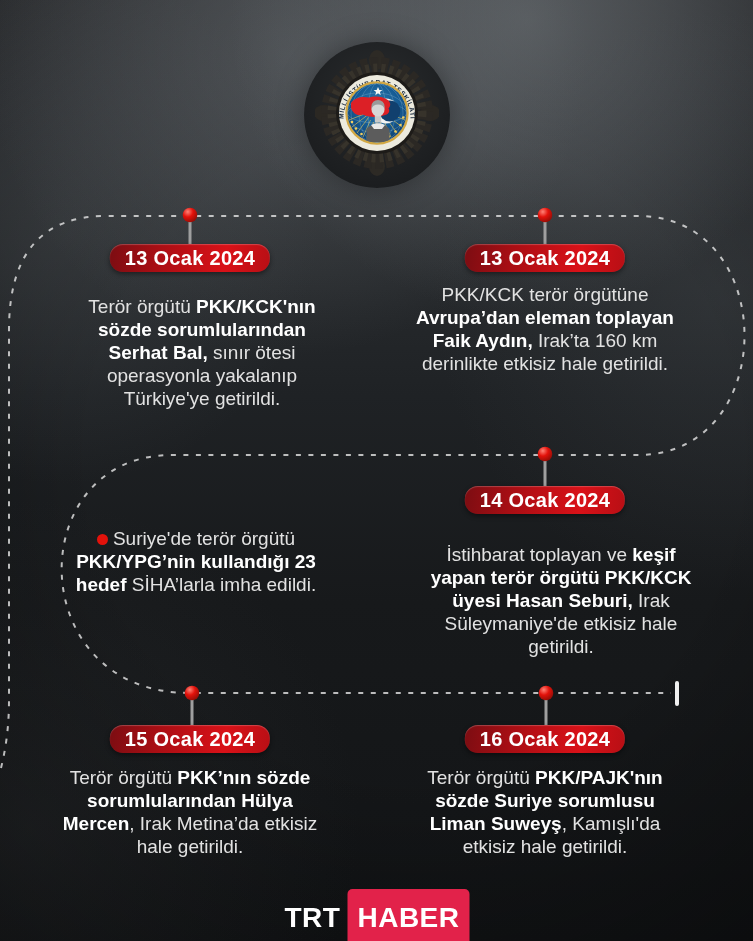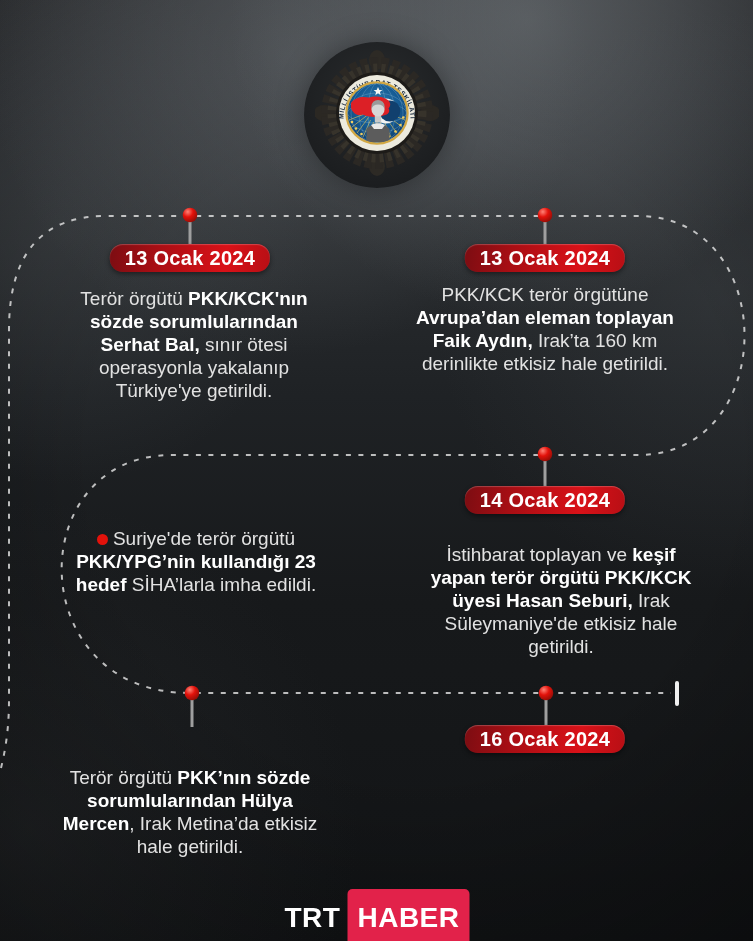--- a/index.html
+++ b/index.html
@@ -162,26 +162,28 @@
       <circle cx="545" cy="215" r="7.3"></circle>
       <circle cx="545" cy="454" r="7.3"></circle>
       <circle cx="192" cy="693" r="7.3"></circle>
       <circle cx="546" cy="693" r="7.3"></circle>
     </g>
   </svg>
 
   <div class="abs date-badge" style="left:190px;top:244px;">13 Ocak 2024</div>
   <div class="abs date-badge" style="left:545px;top:244px;">13 Ocak 2024</div>
   <div class="abs date-badge" style="left:545px;top:486px;">14 Ocak 2024</div>
+  <div class="abs date-badge" style="left:190px;top:725px;">15 Ocak 2024</div>
   <div class="abs date-badge" style="left:545px;top:725px;">16 Ocak 2024</div>
 
-  <p class="abs event-text" style="left:190px;top:283px;width:272px;margin:4px;"><span>Terör örgütü </span><b>PKK/KCK'nın sözde sorumlularından Serhat Bal,</b><span> sınır ötesi operasyonla yakalanıp Türkiye'ye getirildi.</span></p>
+  <p class="abs event-text" style="left:190px;top:283px;width:272px;margin:12px;"><span>Terör örgütü </span><b>PKK/KCK'nın sözde sorumlularından Serhat Bal,</b><span> sınır ötesi operasyonla yakalanıp Türkiye'ye getirildi.</span></p>
   <p class="abs event-text" style="left:545px;top:283px;width:272px;margin:0;"><span>PKK/KCK terör örgütüne </span><b>Avrupa’dan eleman toplayan Faik Aydın,</b><span> Irak’ta 160 km derinlikte etkisiz hale getirildi.</span></p>
   <p class="abs event-text" style="left:196px;top:527px;width:252px;margin:0;"><span class="bullet"></span><span><span>Suriye'de terör örgütü </span><b>PKK/YPG’nin kullandığı 23 hedef</b><span> SİHA’larla imha edildi.</span></span></p>
   <p class="abs event-text" style="left:545px;top:527px;width:282px;margin:16px;"><span>İstihbarat toplayan ve </span><b>keşif yapan terör örgütü PKK/KCK üyesi Hasan Seburi,</b><span> Irak Süleymaniye'de etkisiz hale getirildi.</span></p>
   <p class="abs event-text" style="left:190px;top:766px;width:272px;margin:0;"><span>Terör örgütü </span><b>PKK’nın sözde sorumlularından Hülya Mercen</b><span>, Irak Metina’da etkisiz hale getirildi.</span></p>
+  <p class="abs event-text" style="left:545px;top:766px;width:272px;margin:0;"><span>Terör örgütü </span><b>PKK/PAJK'nın sözde Suriye sorumlusu Liman Suweyş</b><span>, Kamışlı'da etkisiz hale getirildi.</span></p>
 
   <div class="abs" id="footer">
     <span id="trt-wordmark">TRT</span>
     <span id="haber-badge">HABER</span>
   </div>
 
 </div>
 
 </body></html>

